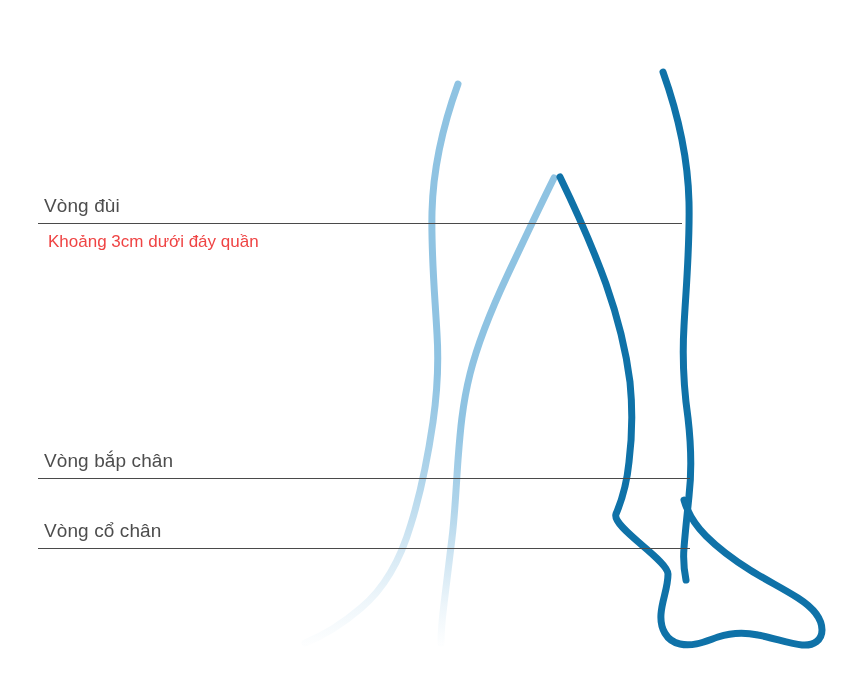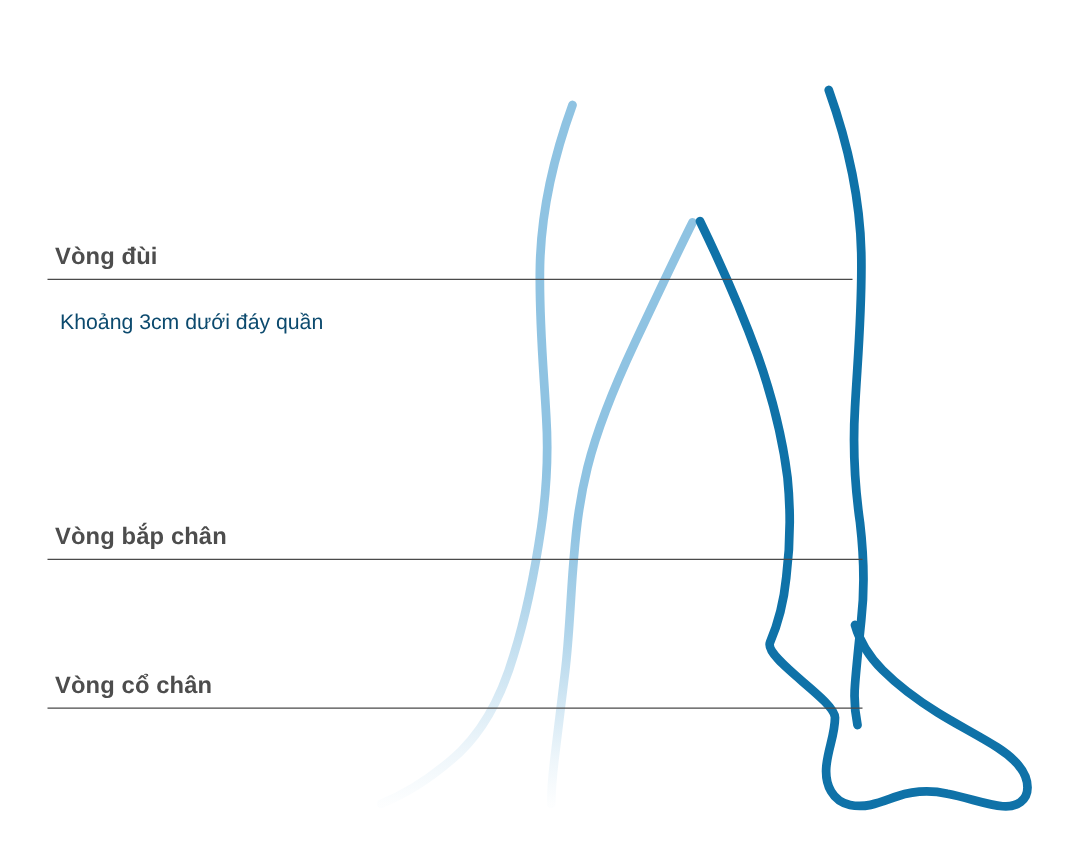--- a/index.html
+++ b/index.html
@@ -23,45 +23,45 @@
     top: 0;
     width: 861px;
     height: 687px;
   }
   .measure-block {
     position: absolute;
     left: 38px;
   }
   .measure-title {
     font-size: 19px;
-    font-weight: bold;
+    font-weight: normal;
     color: #4d4d4d;
     letter-spacing: 0.1px;
     line-height: 22px;
     margin: 0;
     padding: 0 0 0 6px;
     white-space: nowrap;
   }
   .measure-rule {
     height: 0;
     border-top: 1px solid #4a4a4a;
     margin: 6px 0 0 0;
   }
   .measure-sub {
     font-size: 17px;
     font-weight: normal;
-    color: #0c4a6e;
+    color: #ef4444;
     line-height: 22px;
-    margin: 23px 0 0 0;
+    margin: 7px 0 0 0;
     padding: 0 0 0 10px;
     white-space: nowrap;
   }
   .block-thigh  { top: 195px; }
-  .block-calf   { top: 419px; }
-  .block-ankle  { top: 538px; }
+  .block-calf   { top: 450px; }
+  .block-ankle  { top: 520px; }
 </style>
 </head>
 <body>
 
 <div id="diagram">
 
   <svg id="legs-svg" viewBox="0 0 861 687" aria-hidden="true">
     <defs>
       <linearGradient id="backFade" x1="0" y1="0" x2="0" y2="1">
         <stop offset="0.00" stop-color="#8fc3e2" stop-opacity="1"></stop>

